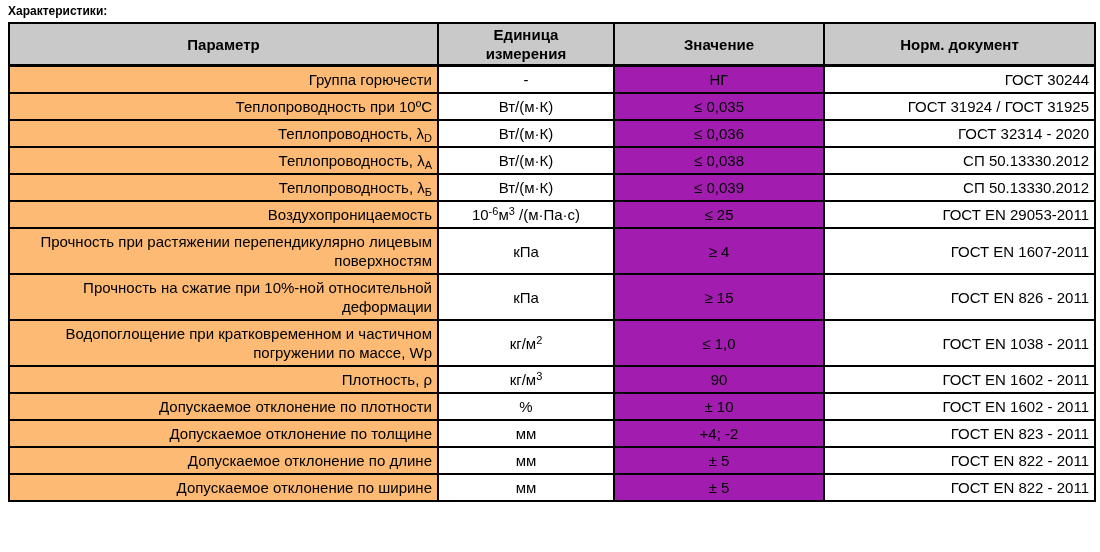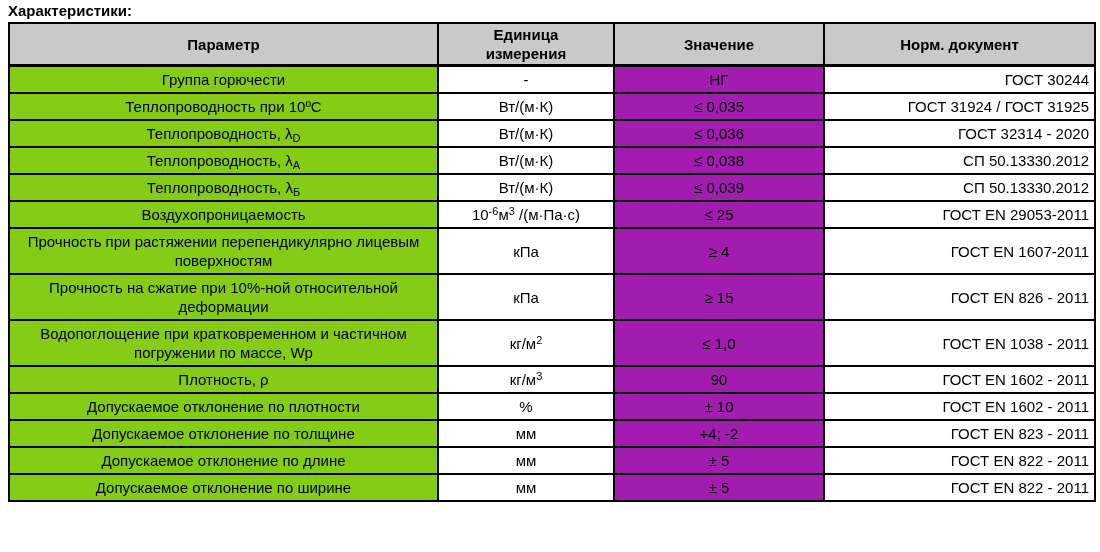--- a/index.html
+++ b/index.html
@@ -2,36 +2,36 @@
 <html><head>
 <meta charset="utf-8">
 <style>
   html,body{margin:0;padding:0;}
   body{
     width:1100px;height:552px;background:#ffffff;color:#000;
     font-family:"Liberation Sans",sans-serif;overflow:hidden;
   }
   .page{padding:2px 0 0 8px;}
   .title{
-    font-weight:bold;font-size:15px;line-height:18px;margin:0 0 2px 0;
+    font-weight:bold;font-size:12px;line-height:18px;margin:0 0 2px 0;
   }
   table{
     border-collapse:collapse;width:1086px;table-layout:fixed;
     background:#fff;
   }
   th,td{
     border:2px solid #000;font-size:15px;line-height:19px;
     vertical-align:middle;word-wrap:break-word;
   }
   thead th{
     background:#c9c9c9;font-weight:bold;height:38px;
     text-align:center;padding:1px 20px;border-bottom-width:3px;
   }
   td{padding:3px 5px;}
-  td.col-param{background:#84cc16;text-align:center;}
+  td.col-param{background:#fdba74;text-align:right;}
   td.col-unit{background:#fff;text-align:center;}
   td.col-value{background:#a21caf;text-align:center;}
   td.col-doc{background:#fff;text-align:right;}
   sup{font-size:11px;line-height:0;vertical-align:5px;}
   sub{font-size:11px;line-height:0;vertical-align:-3px;}
 </style>
 </head>
 <body>
 
 <div class="page">

